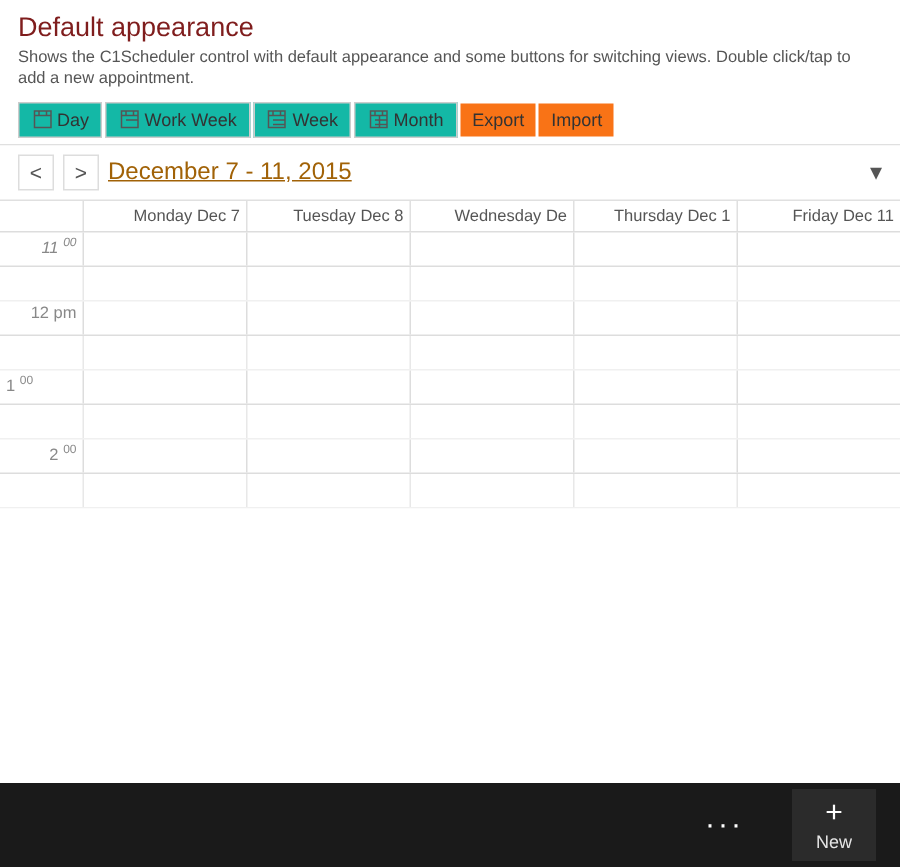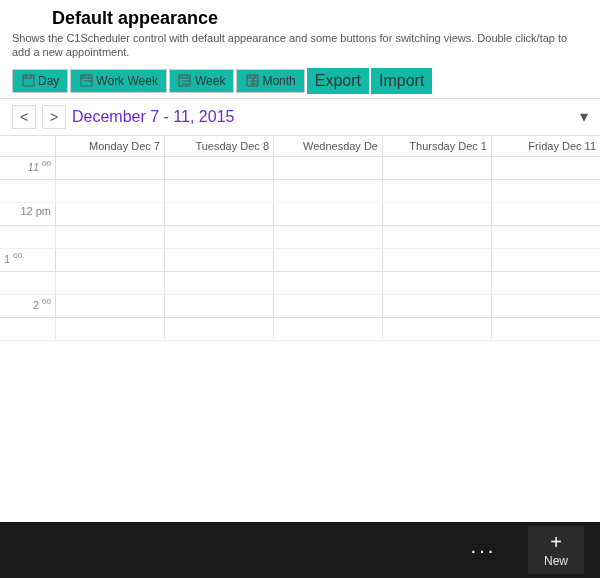--- a/index.html
+++ b/index.html
@@ -12,24 +12,23 @@
       overflow: hidden;
     }
 
     
     .app-header {
       padding: 8px 12px 4px 12px;
       background: #fff;
     }
     .app-title {
       font-size: 18px;
-      font-weight: 700;
-      color: #000000;
+      font-weight: 400;
+      color: #7f1d1d;
       margin-bottom: 2px;
-      margin-left: 40px;
     }
     .app-subtitle {
       font-size: 11px;
       color: #555;
       line-height: 1.3;
     }
 
     
     .toolbar {
       display: flex;
@@ -59,24 +58,24 @@
     .btn-icon {
       width: 14px;
       height: 14px;
       display: inline-flex;
       align-items: center;
       justify-content: center;
       font-size: 11px;
     }
     .toolbar-action {
       padding: 4px 8px;
-      background: #14b8a6;
+      background: #f97316;
       border: none;
       cursor: pointer;
-      font-size: 16px;
+      font-size: 12px;
       color: #333;
     }
 
     
     .nav-bar {
       display: flex;
       align-items: center;
       padding: 6px 12px;
       background: #fff;
       border-bottom: 1px solid #e0e0e0;
@@ -90,22 +89,23 @@
       justify-content: center;
       cursor: pointer;
       color: #555;
       font-size: 14px;
       border: 1px solid #ddd;
       background: #fff;
     }
     .nav-title {
       font-size: 16px;
       font-weight: 400;
-      color: #6d28d9;
+      color: #a16207;
       flex: 1;
+      text-decoration: underline;
     }
     .nav-dropdown {
       color: #555;
       cursor: pointer;
       font-size: 16px;
     }
 
     
     .calendar-container {
       flex: 1;

